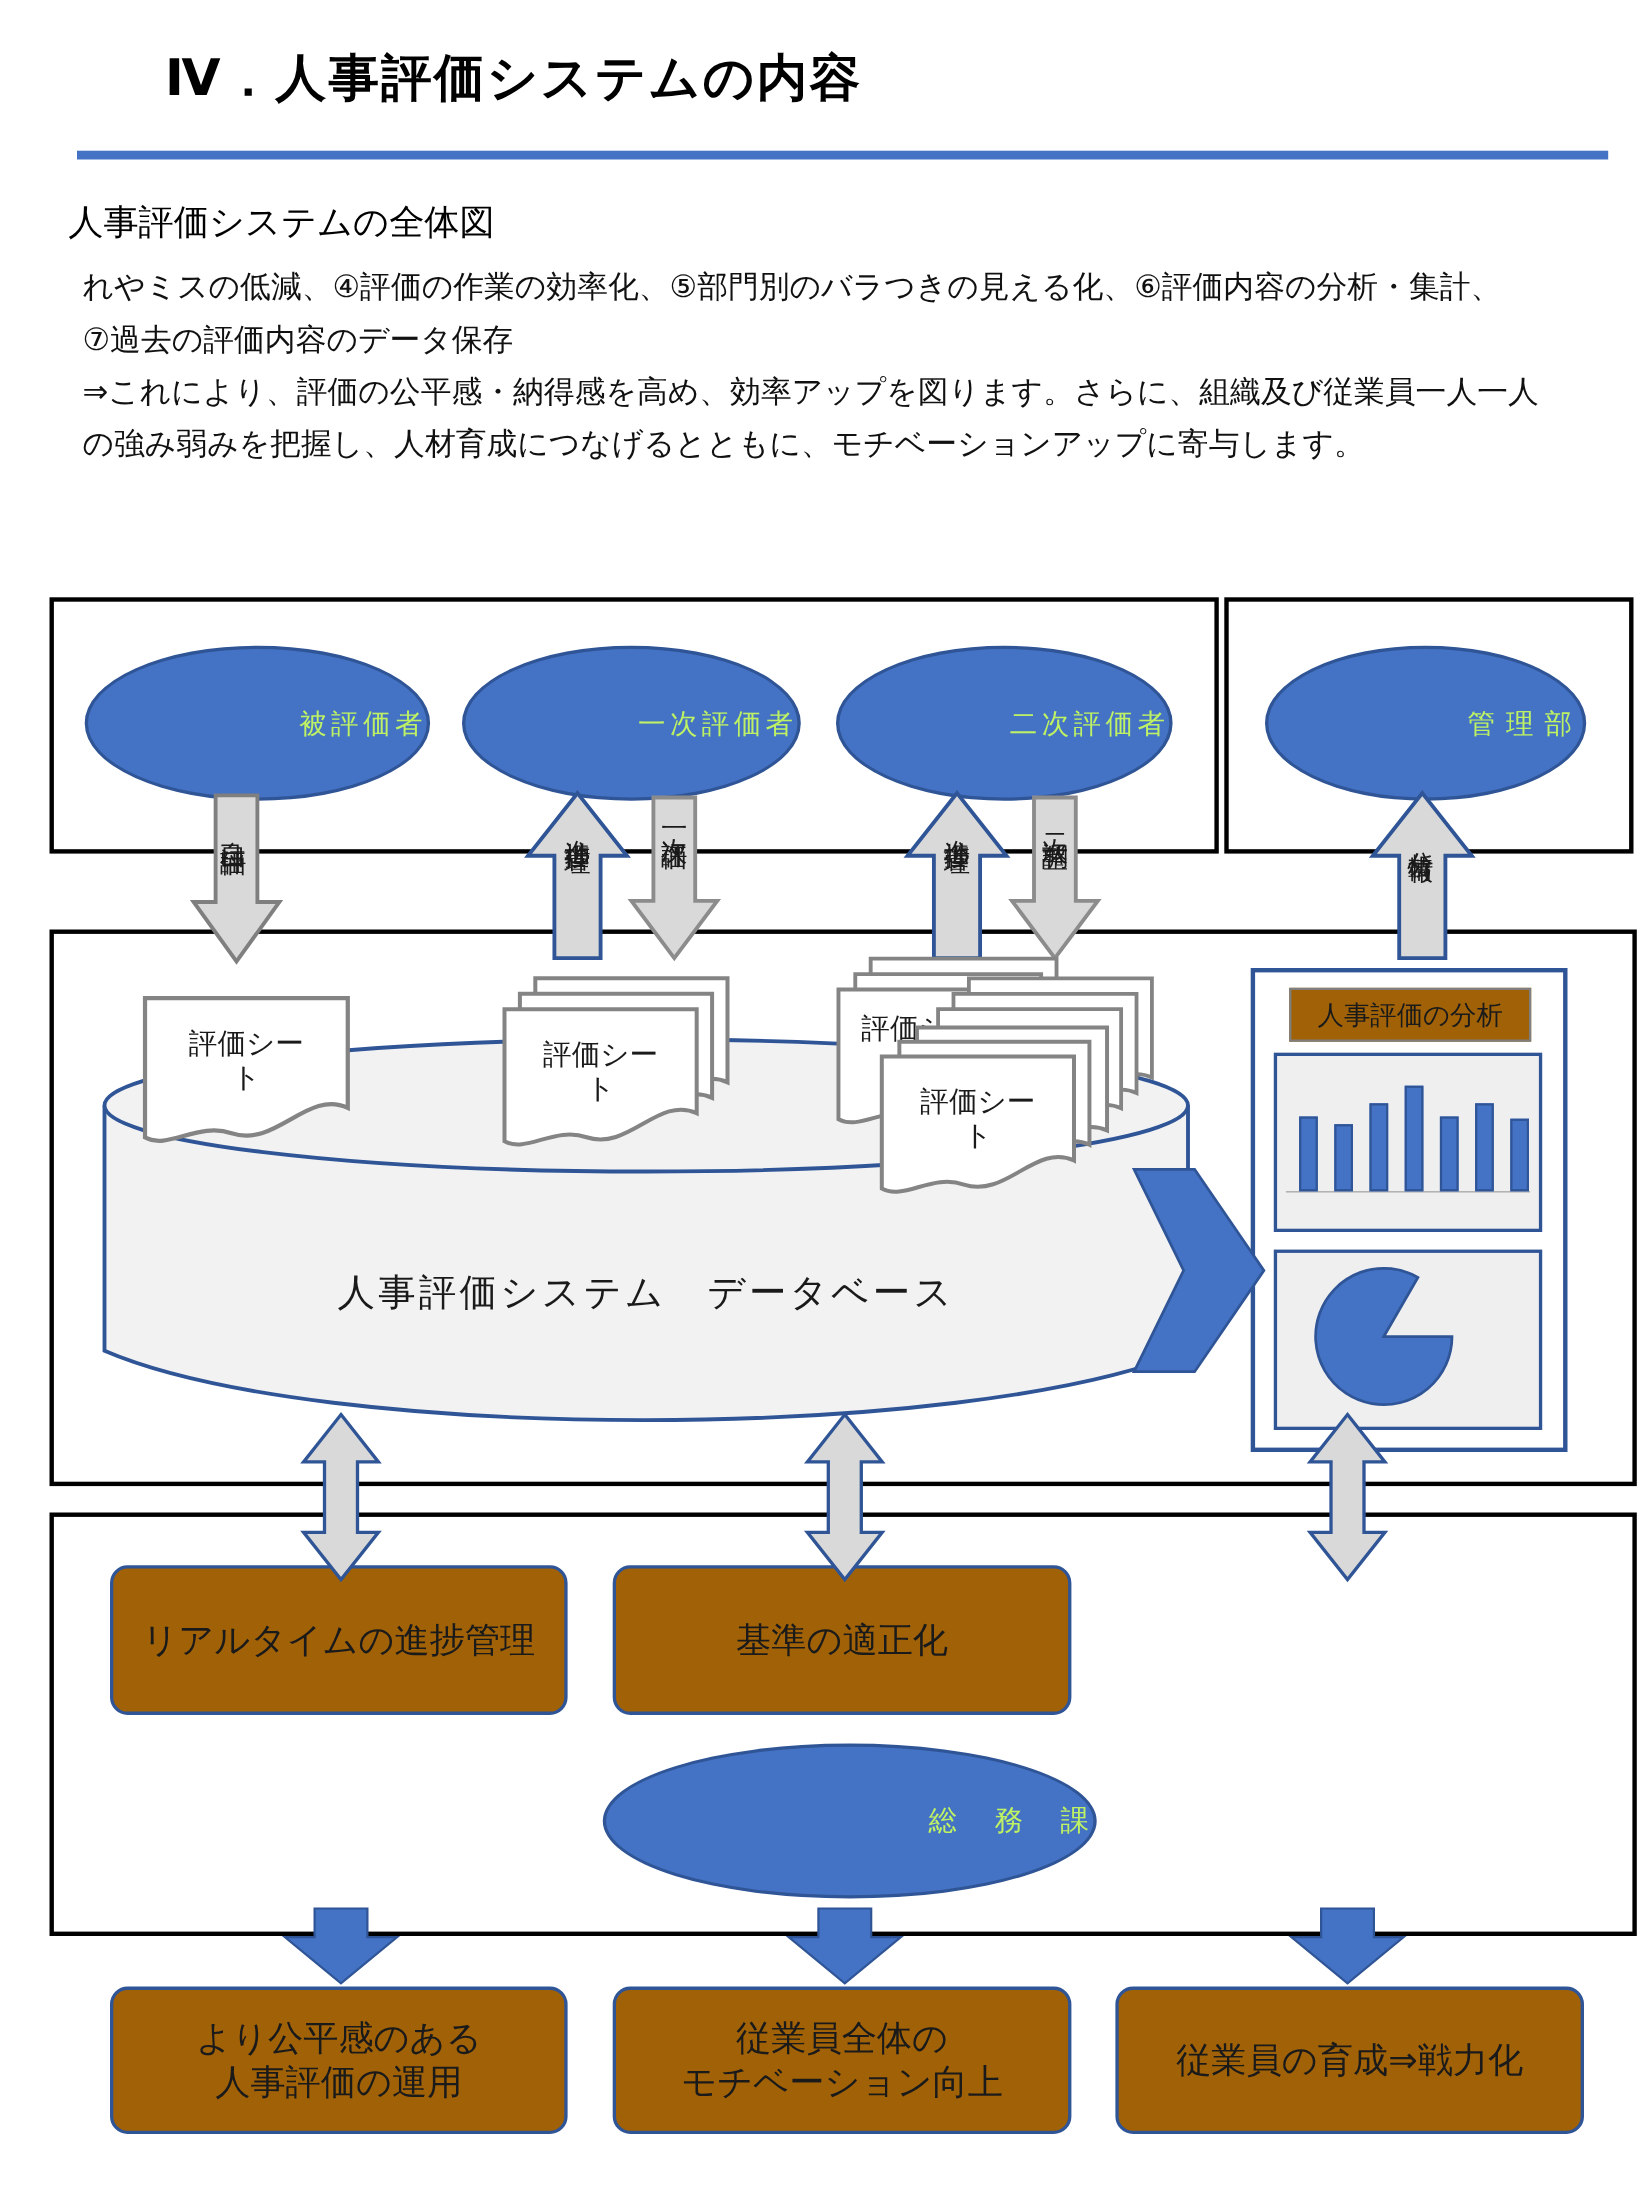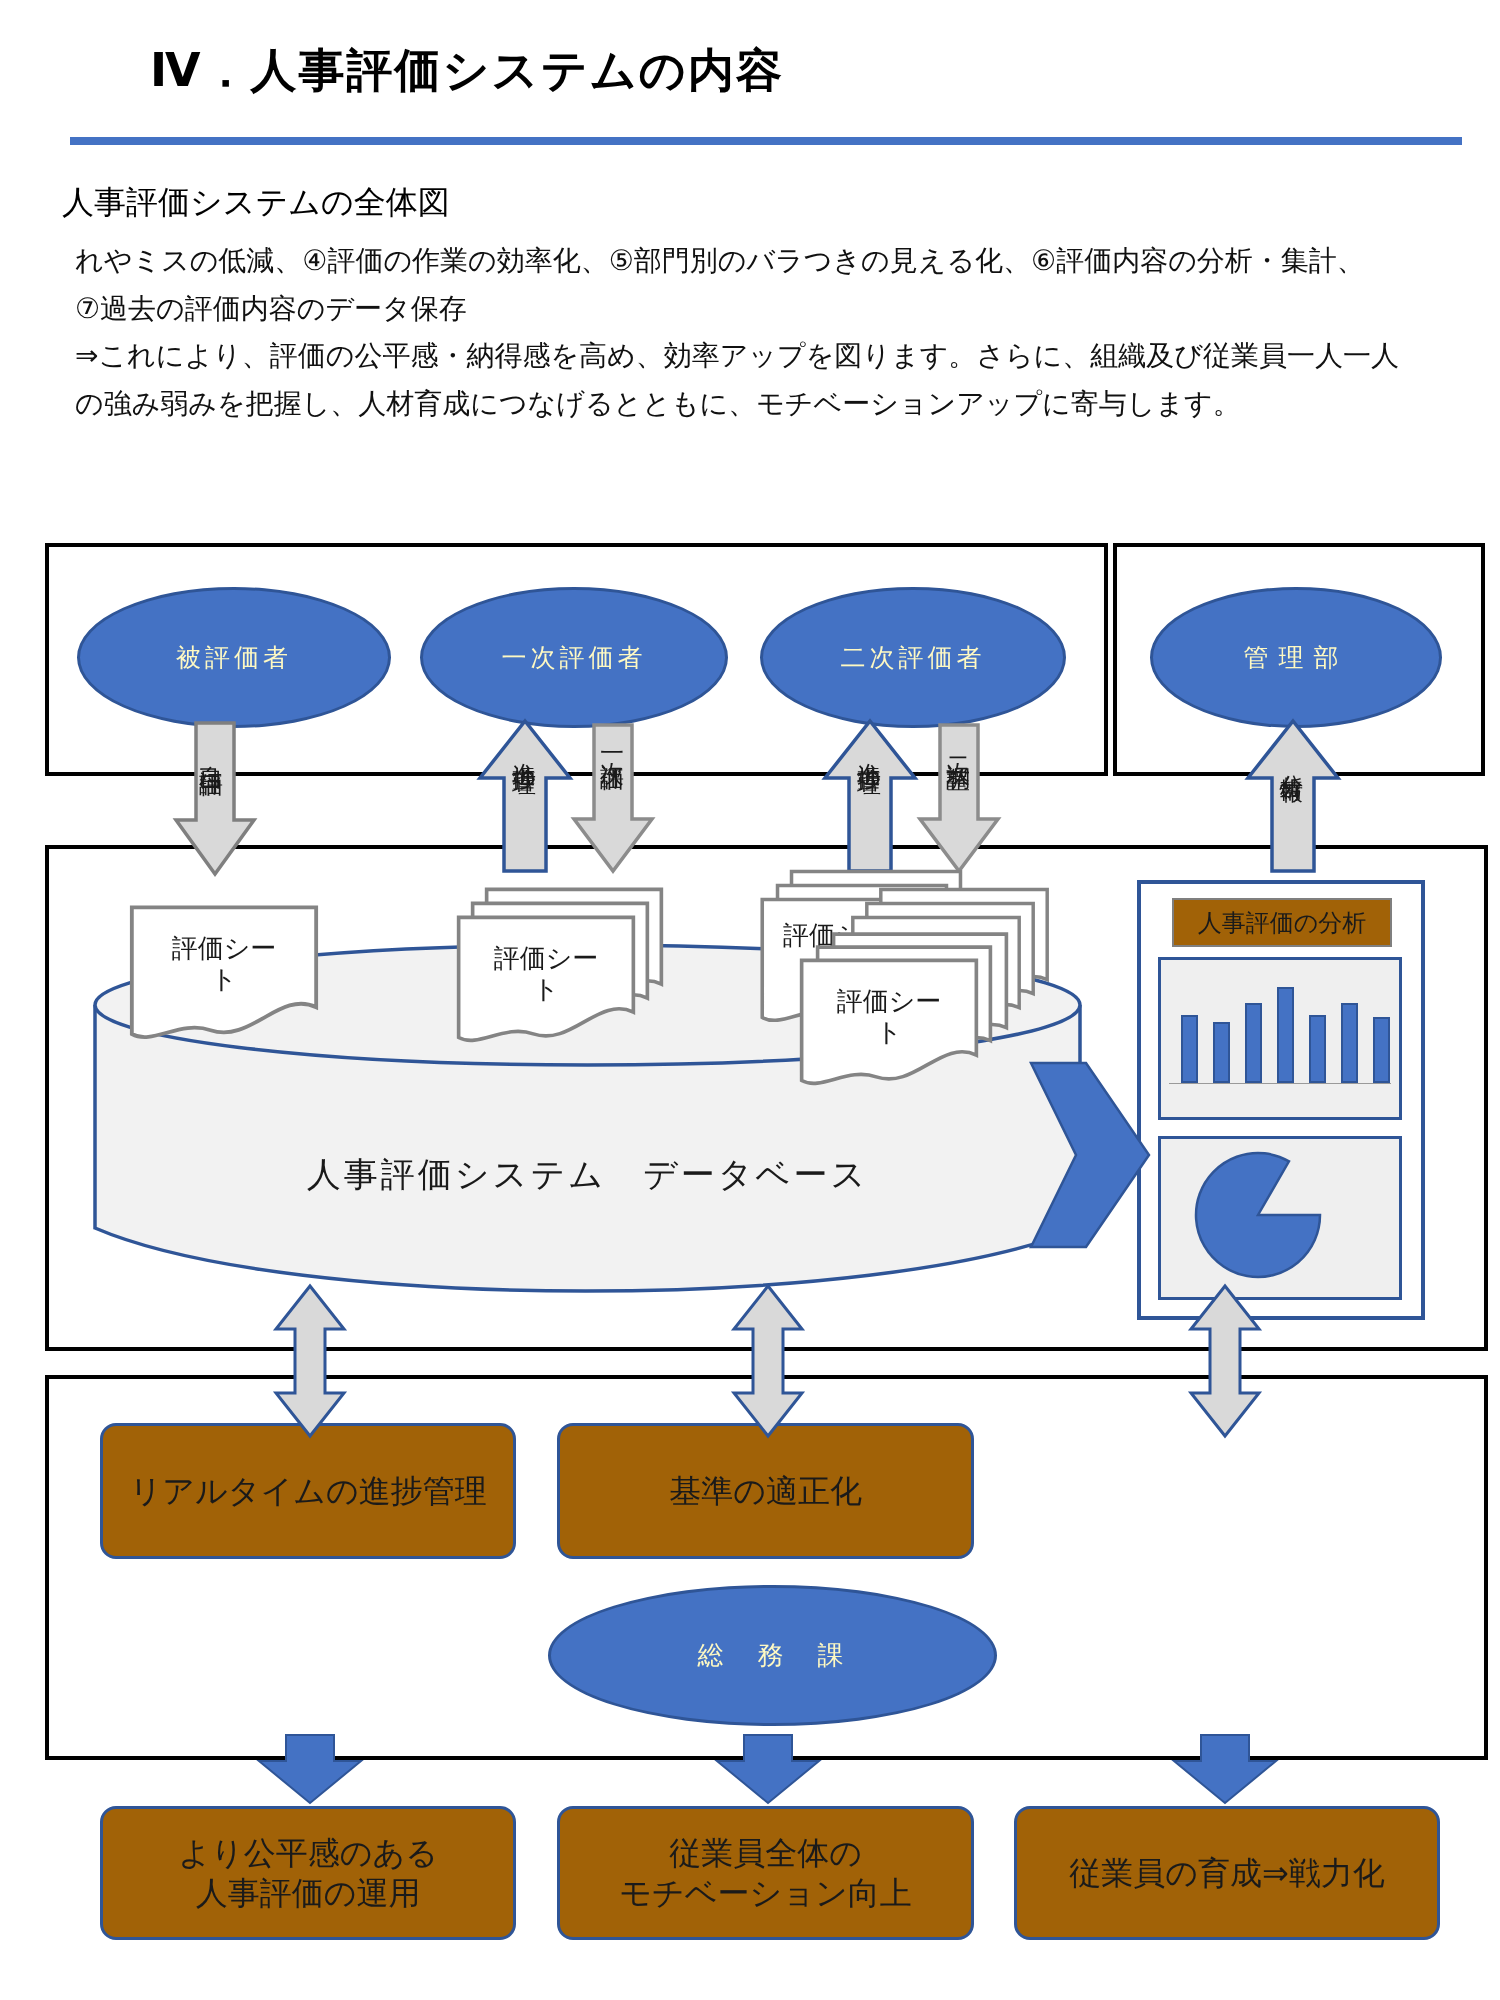--- a/index.html
+++ b/index.html
@@ -4,21 +4,21 @@
 <style>
   html,body{margin:0;padding:0;background:#fff;}
   .page{position:relative;width:1500px;height:2000px;background:#ffffff;overflow:hidden;
         font-family:"Liberation Sans","DejaVu Sans",sans-serif;color:#1a1a1a;}
   .page-title{position:absolute;left:110px;top:40px;font-size:46px;font-weight:bold;color:#000;letter-spacing:2px;margin-left:40px;}
   .title-rule{position:absolute;left:70px;top:137px;width:1392px;height:8px;background:#4472c4;}
   .section-heading{position:absolute;left:62px;top:181px;font-size:32px;font-weight:normal;color:#000;}
   .intro{position:absolute;left:75px;top:237px;width:1405px;font-size:28px;line-height:47.5px;color:#111;}
   .blackbox{position:absolute;border:4px solid #000;background:transparent;z-index:1;}
   .ellipse{position:absolute;background:#4472c4;border:3px solid #2f5597;border-radius:50%;
-           display:flex;align-items:center;justify-content:center;color:#fef9c3;font-size:25px;
+           display:flex;align-items:center;justify-content:flex-end;color:#bef264;font-size:25px;
            letter-spacing:4px;z-index:2;}
   .greenbox{position:absolute;background:#a16207;border:3px solid #2f5597;border-radius:16px;
             display:flex;flex-direction:column;align-items:center;justify-content:center;
             text-align:center;font-size:32px;color:#1a1a1a;line-height:40px;z-index:2;}
   .arrowsvg{position:absolute;overflow:visible;z-index:4;}
   .topsvg{z-index:6;}
   .vlabel{position:absolute;writing-mode:vertical-rl;text-orientation:upright;font-size:24px;
           color:#1a1a1a;letter-spacing:3px;z-index:7;line-height:1;}
   .doc{position:absolute;overflow:visible;z-index:5;}
   .doc path{fill:#ffffff;stroke:#848484;stroke-width:4;}

